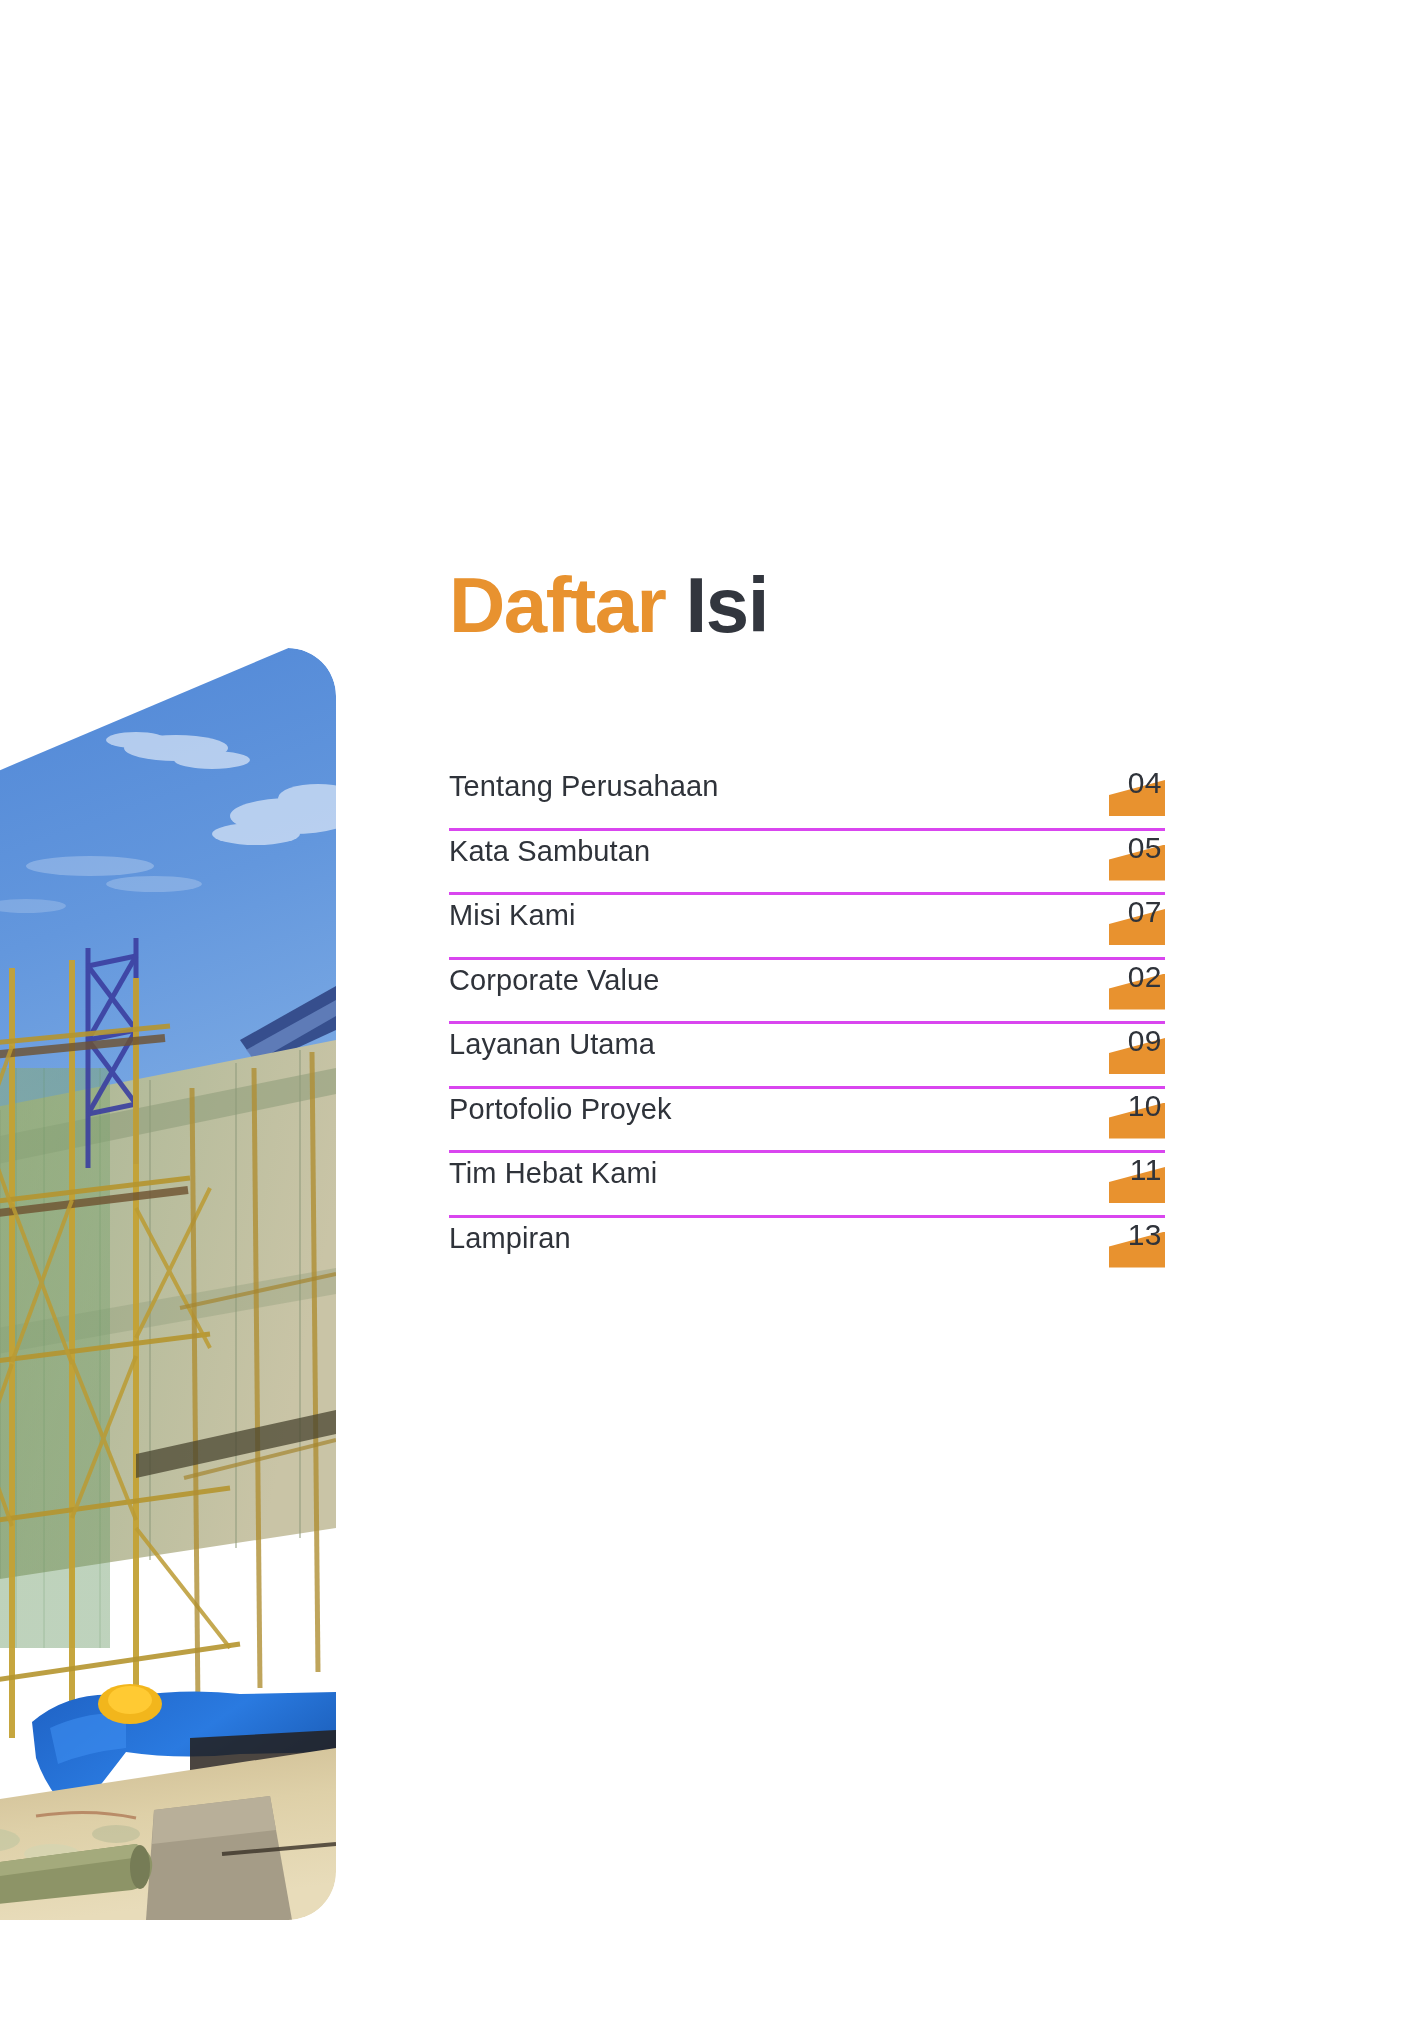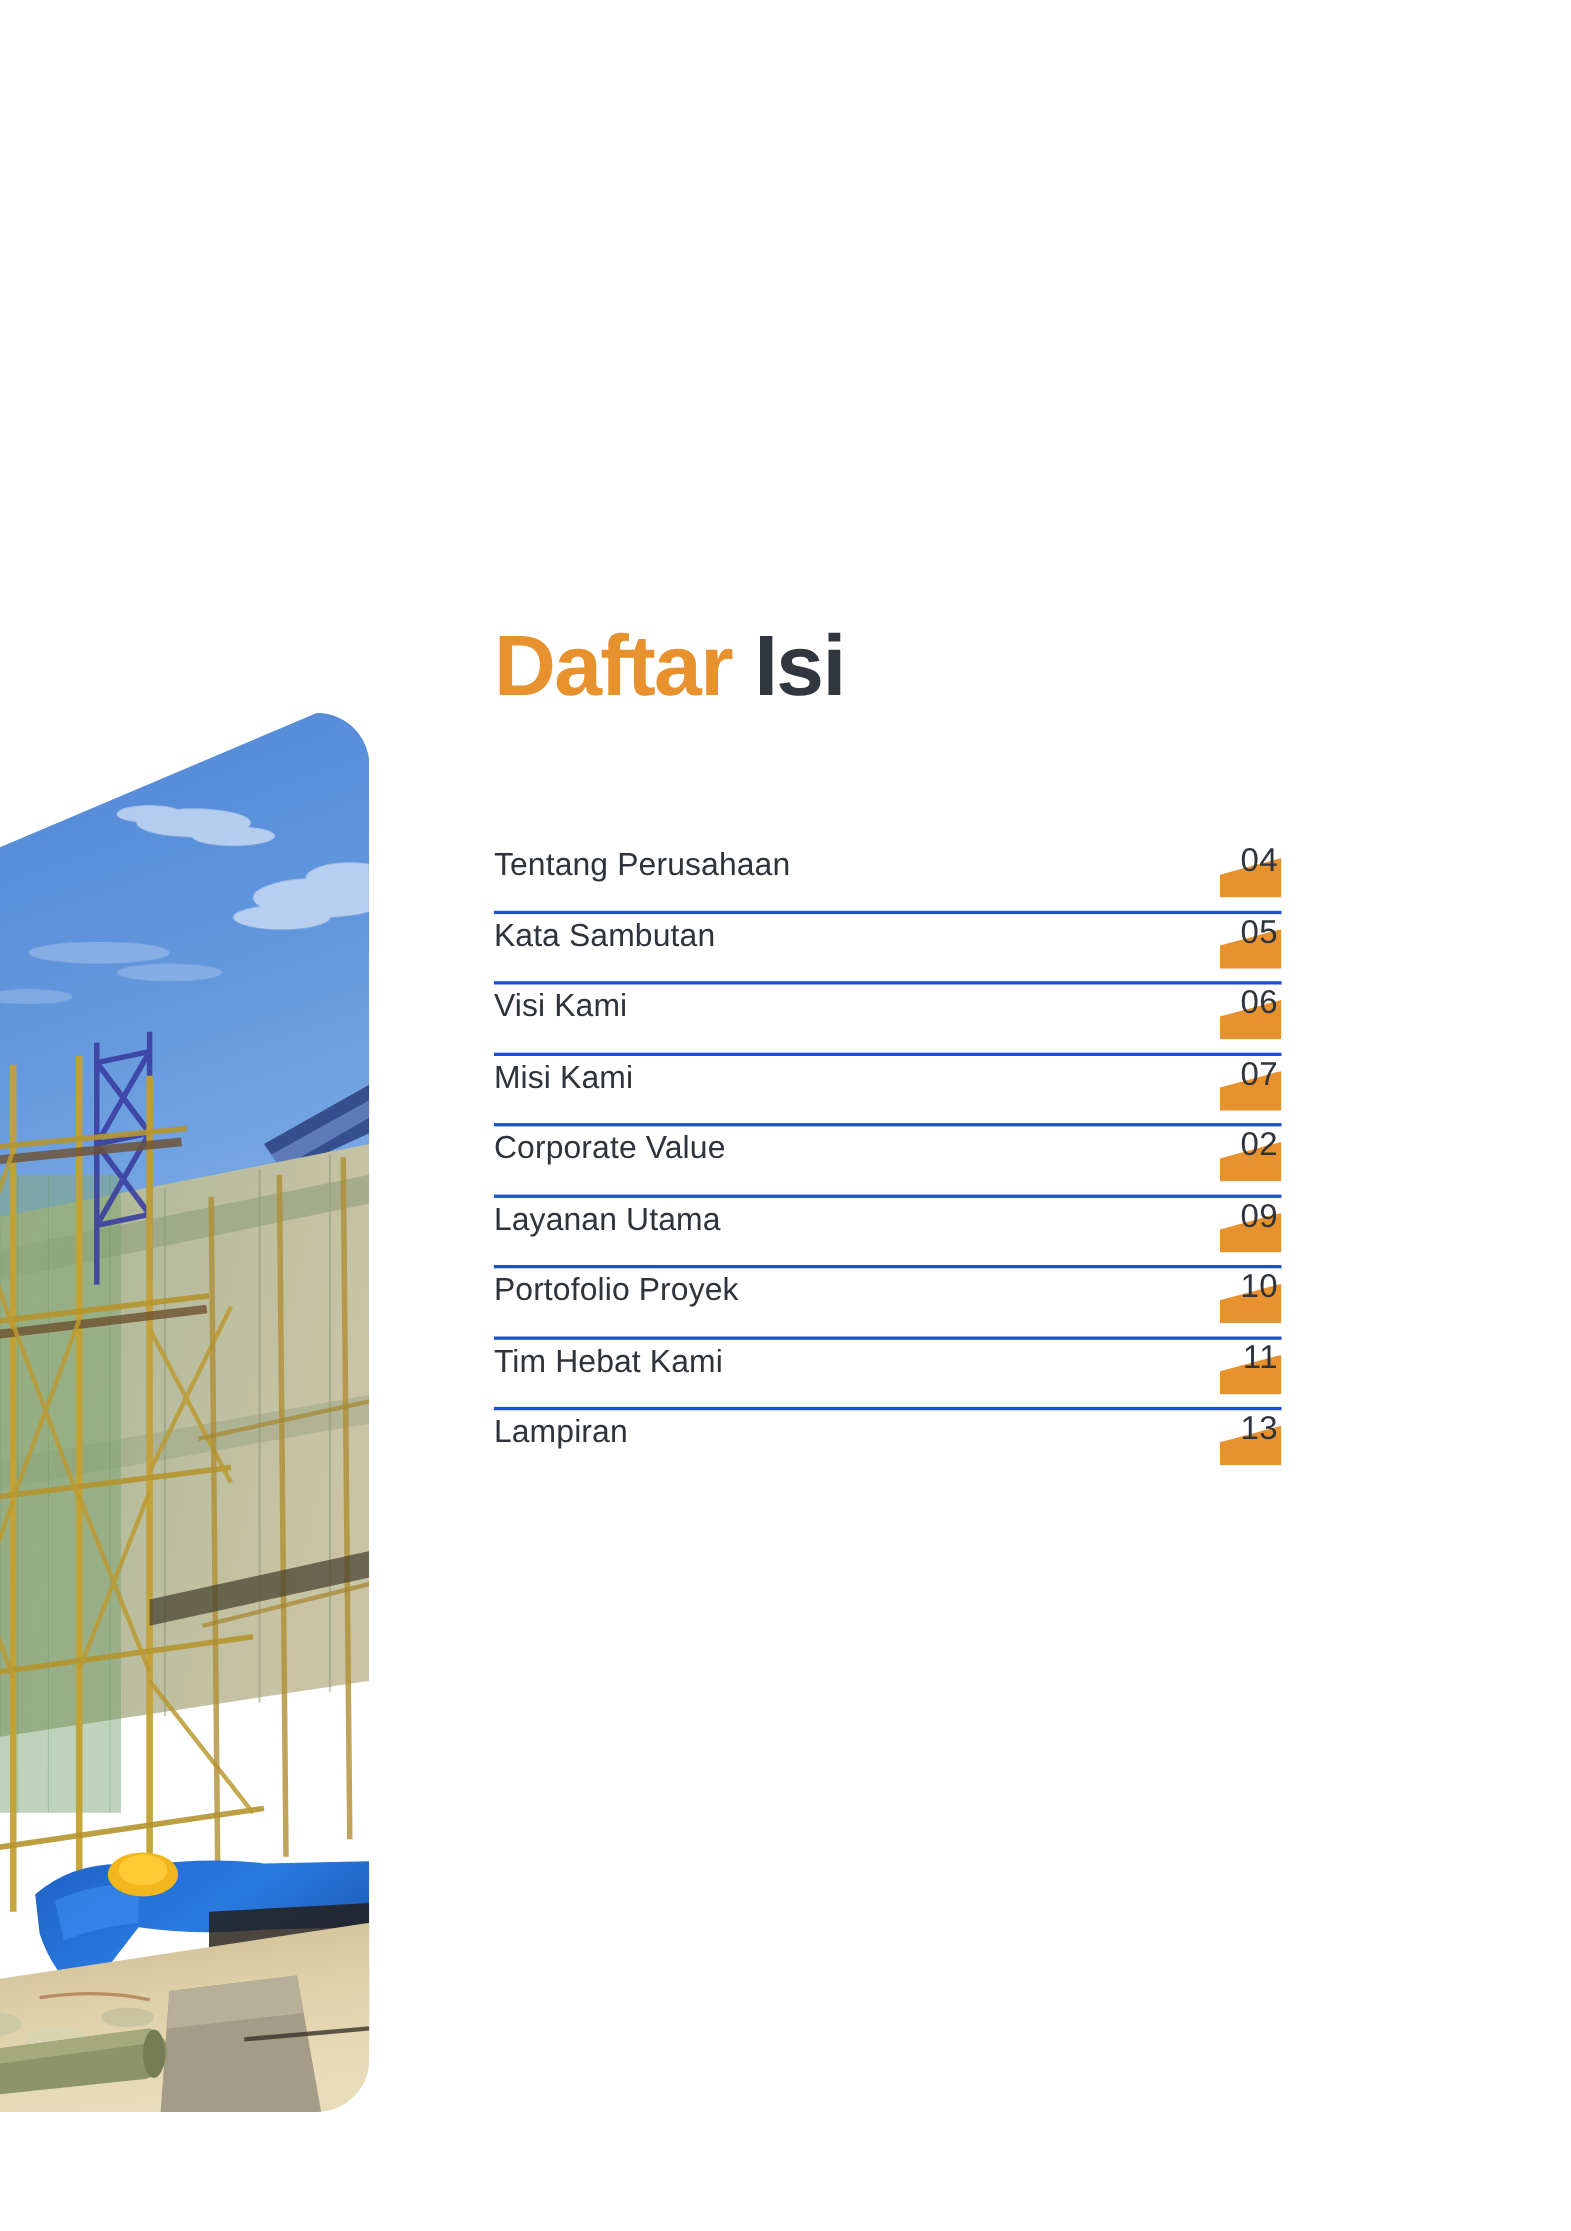--- a/index.html
+++ b/index.html
@@ -60,21 +60,21 @@
   
   .toc {
     position: absolute;
     left: 449px;
     top: 766px;
     width: 716px;
   }
   .toc-row {
     position: relative;
     height: 64.5px;
-    border-bottom: 3px solid #1d4ed8;
+    border-bottom: 3px solid #d946ef;
   }
   .toc-row:last-child { border-bottom: none; }
 
   .toc-label {
     position: absolute;
     left: 0;
     top: 4px;
     font-size: 29px;
     font-weight: 400;
     color: #2f333a;
@@ -298,27 +298,20 @@
     </div>
 
     <div class="toc-row">
       <span class="toc-label">Kata Sambutan</span>
       <span class="toc-page">
         <span class="wedge"></span>
         <span class="pagenum">05</span>
       </span>
     </div>
 
-    <div class="toc-row">
-      <span class="toc-label">Visi Kami</span>
-      <span class="toc-page">
-        <span class="wedge"></span>
-        <span class="pagenum">06</span>
-      </span>
-    </div>
 
     <div class="toc-row">
       <span class="toc-label">Misi Kami</span>
       <span class="toc-page">
         <span class="wedge"></span>
         <span class="pagenum">07</span>
       </span>
     </div>
 
     <div class="toc-row">

